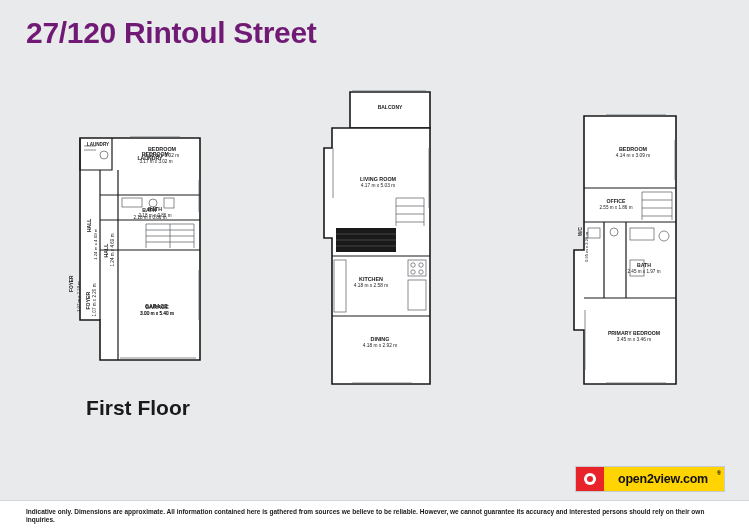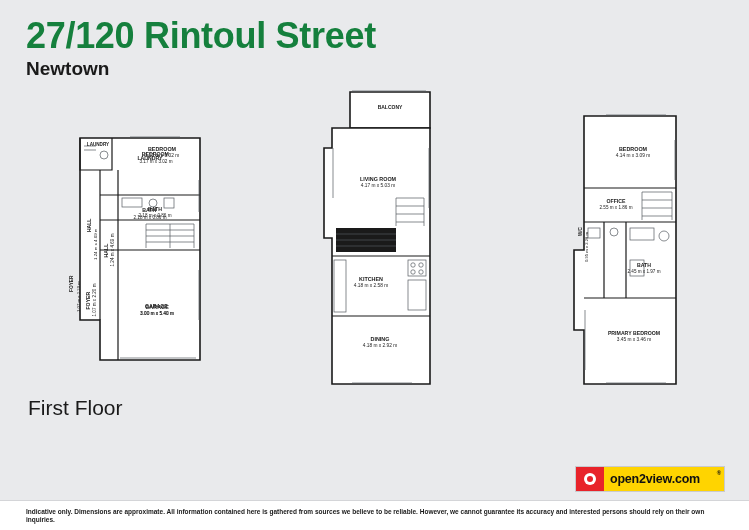--- a/index.html
+++ b/index.html
@@ -20,39 +20,40 @@
     height: 530px;
     background: #e9eaec;
   }
   
   .header {
     position: absolute;
     left: 26px;
     top: 16px;
   }
   .title {
-    font-size: 36px;
-    font-weight: bold;
-    color: #15803d;
+    font-size: 30px;
+    font-weight: bold;
+    color: #701a75;
     letter-spacing: -0.3px;
     line-height: 1.1;
   }
   .subtitle {
     font-size: 19px;
     font-weight: bold;
     color: #1a1a1a;
     margin-top: 3px;
     line-height: 1.1;
   }
   
   .floor-label {
     position: absolute;
     font-size: 21px;
-    font-weight: normal;
+    font-weight: bold;
     color: #1a1a1a;
+    text-align: center;
     width: 220px;
   }
   #floor-label-1 { left: 28px;  top: 396px; }
   #floor-label-2 { left: 265px; top: 396px; }
   #floor-label-3 { left: 505px; top: 396px; }
 
   
   .plan {
     position: absolute;
   }
@@ -96,21 +97,21 @@
     background: #e8232a;
   }
   .logo-text {
     flex: 1;
     background: #ffd400;
     color: #111111;
     font-size: 12.5px;
     font-weight: bold;
     display: flex;
     align-items: center;
-    padding-left: 6px;
+    padding-left: 14px;
     letter-spacing: -0.2px;
     position: relative;
   }
   .logo-text sup {
     font-size: 6px;
     vertical-align: super;
     position: absolute;
     right: 3px;
     top: 3px;
   }
@@ -170,21 +171,20 @@
   }
   .fill-dark { fill: #1a1a1a; }
 </style>
 </head>
 <body>
 
 <div class="page">
 
   <div class="header">
     <div class="title">27/120 Rintoul Street</div>
-    <div class="subtitle">Newtown</div>
   </div>
 
   <div class="plan" id="plan-1" style="left:60px; top:120px;">
     <svg width="200" height="260" viewBox="0 0 200 260">
 
       <path class="wall" d="M20 18 L140 18 L140 240 L40 240 L40 200 L20 200 Z"></path>
 
       <path class="inner-wall" d="M40 130 L140 130"></path>
 
       <path class="inner-wall" d="M40 75 L140 75"></path>

